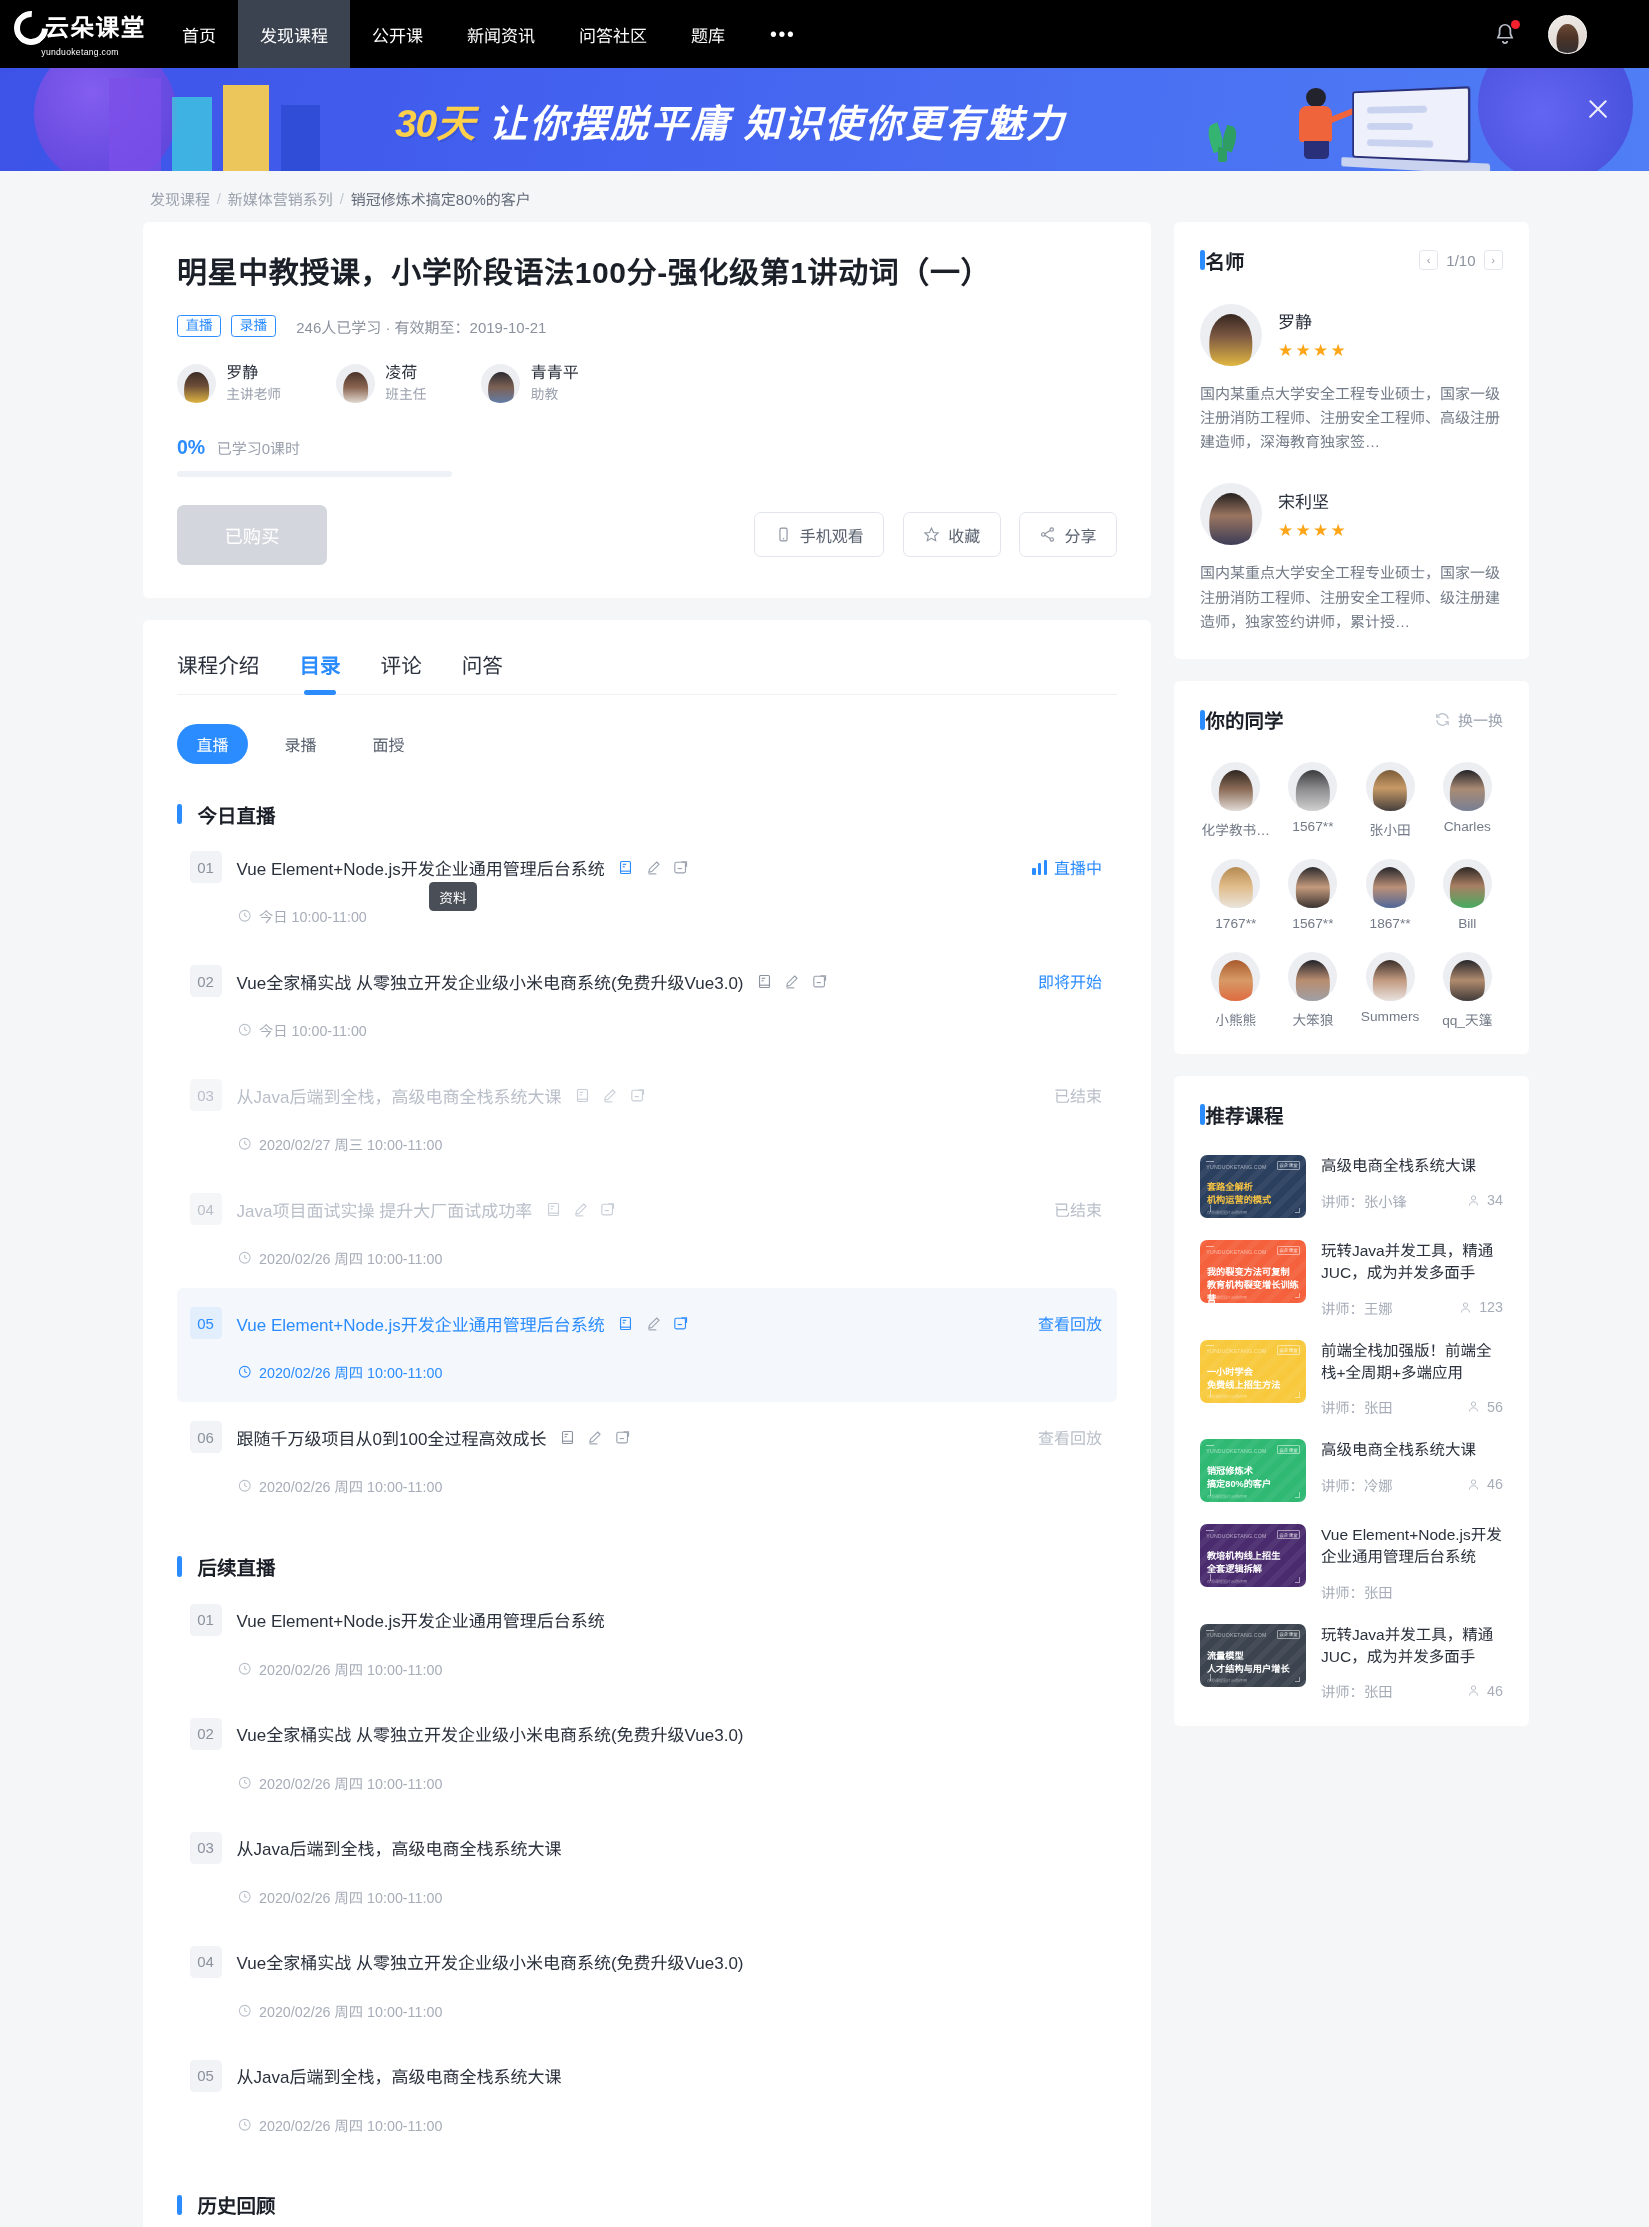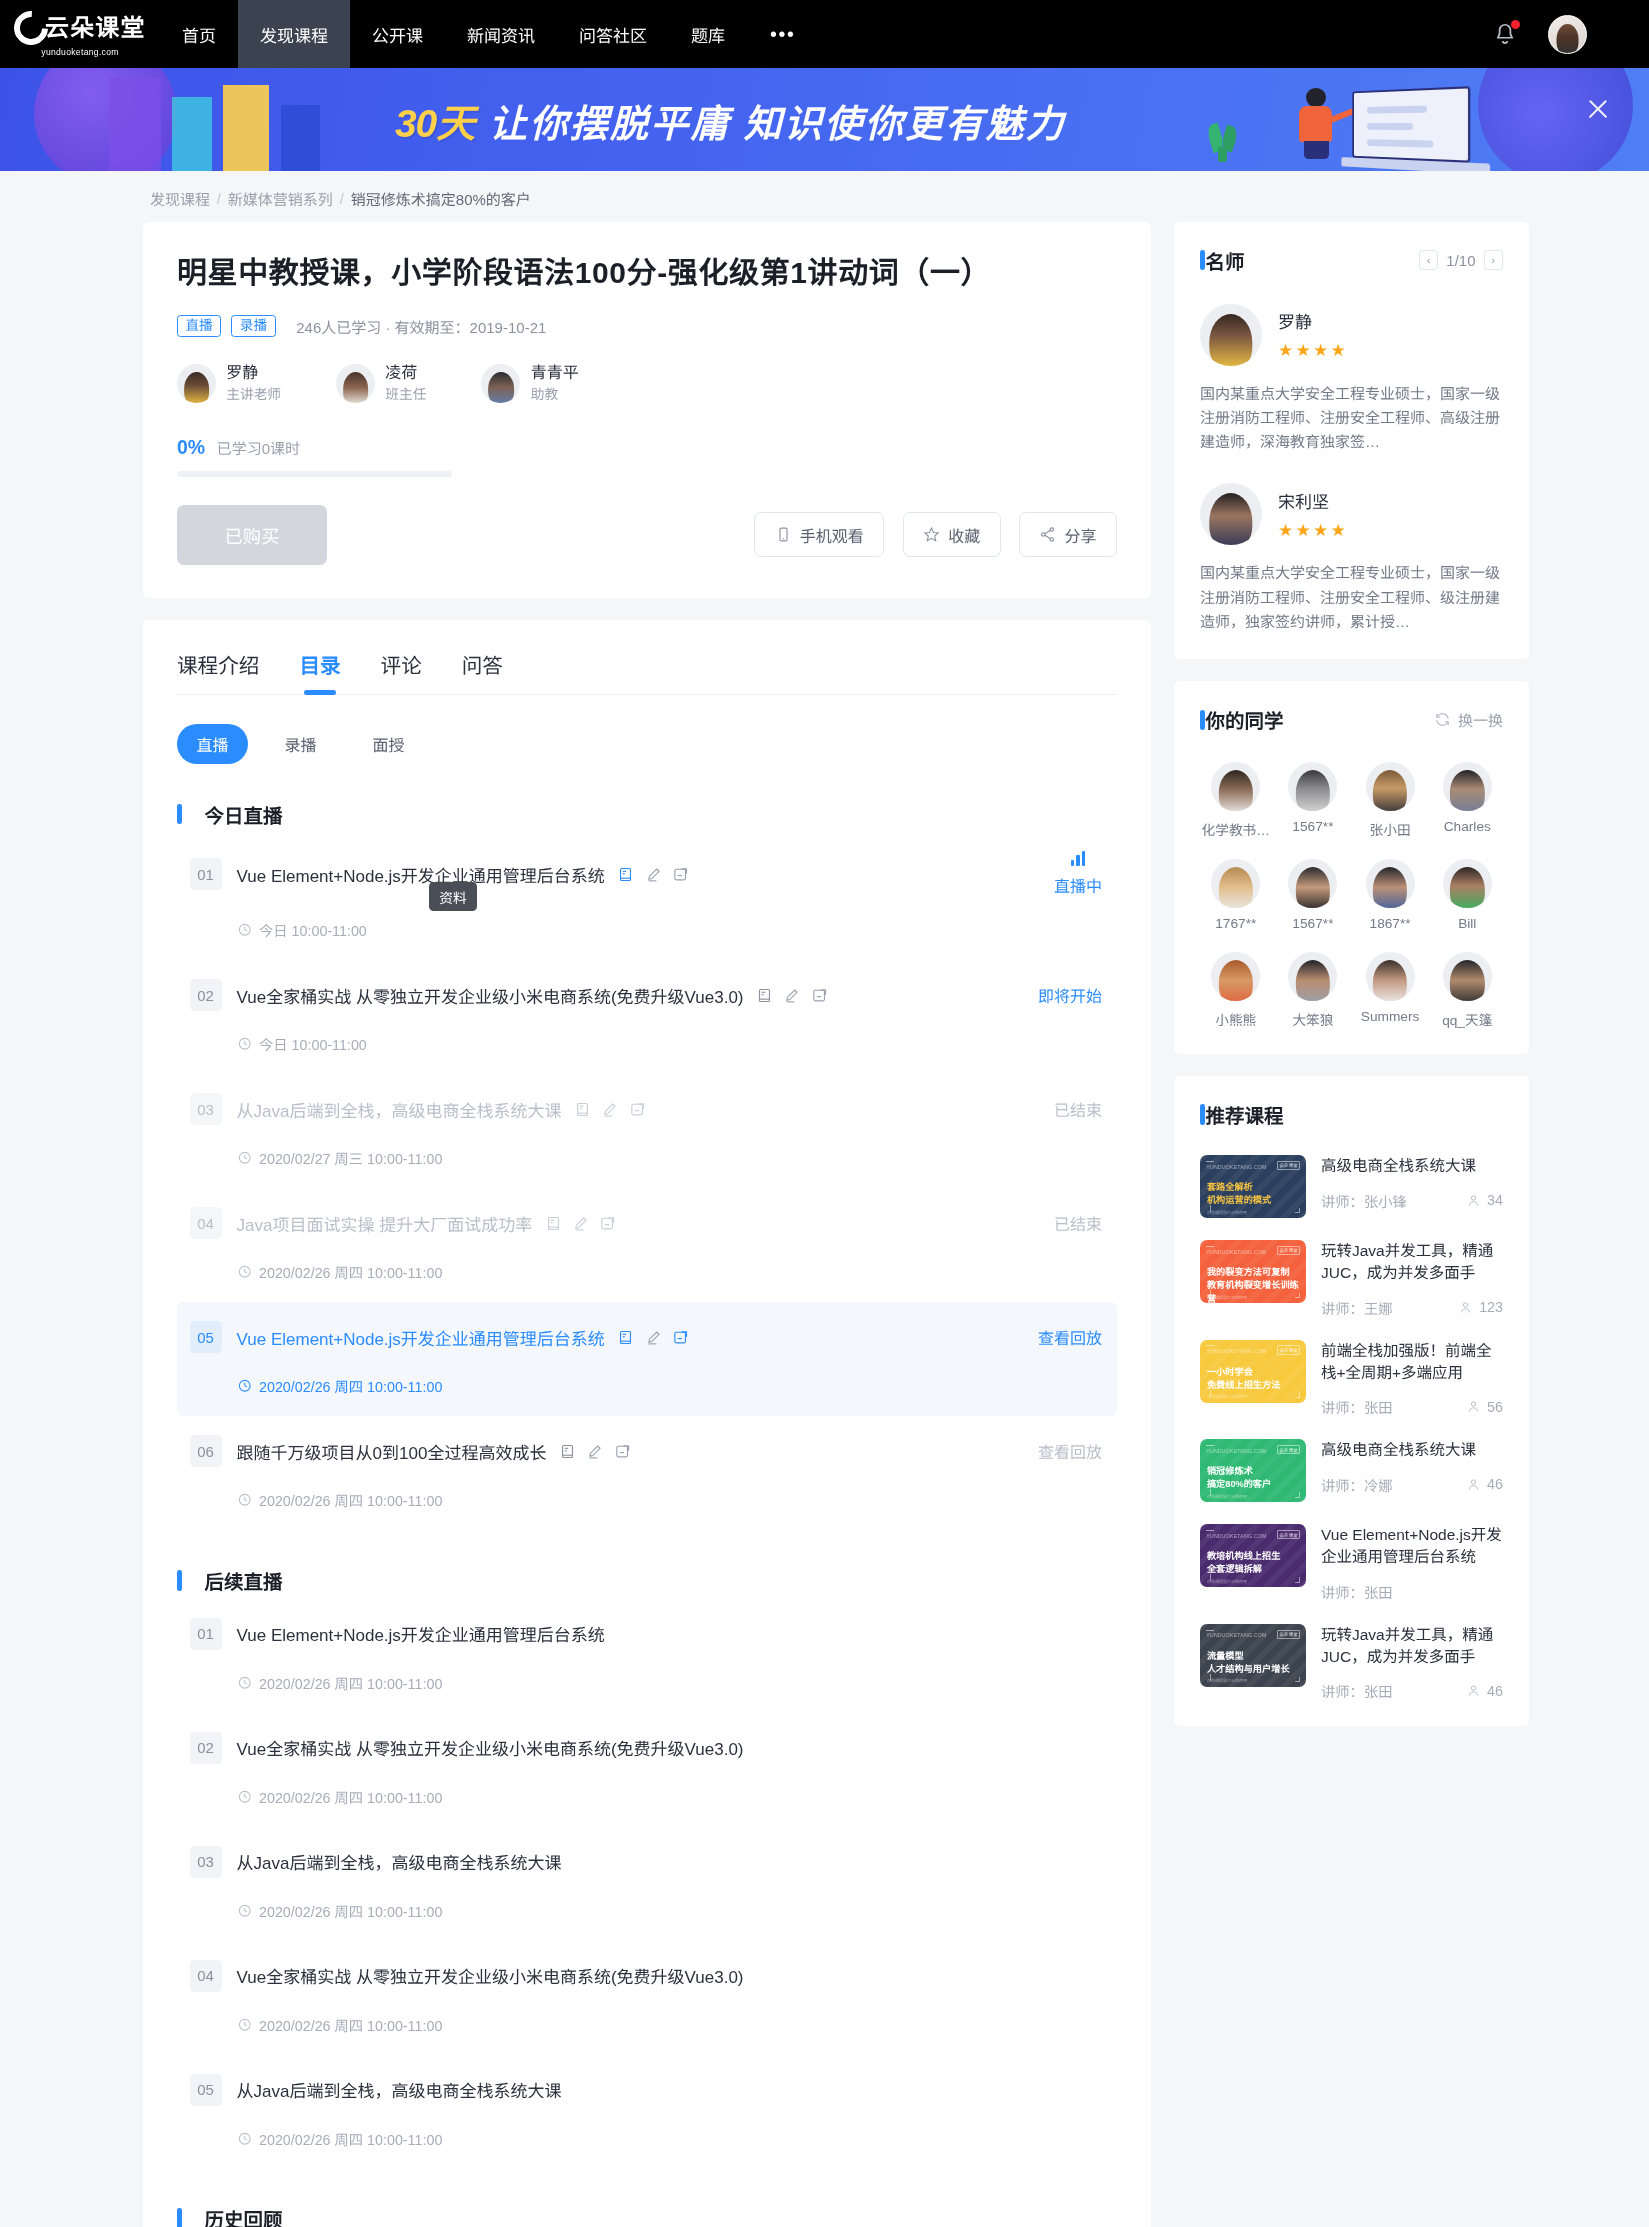--- a/index.html
+++ b/index.html
@@ -174,41 +174,41 @@
     content:"";position:absolute;left:50%;transform:translateX(-50%);bottom:-1.7px;
     width:32px;height:5.7px;background:#2b8cff;border-radius:2.9px;
   }
 
   .subtabs{display:flex;gap:17px;margin-top:29px;align-items:center;}
   .subtab{
     font-size:16px;color:#5a6270;padding:8px 19.5px;border-radius:20.6px;cursor:pointer;
   }
   .subtab.active{background:#2b8cff;color:#fff;}
 
-  .section-head{display:flex;align-items:center;gap:23px;margin:36px 0 3.4px 0;}
+  .section-head{display:flex;align-items:center;gap:16px;margin:36px 0 3.4px 0;}
   .bar-mark{width:4.6px;height:20.6px;background:#2b8cff;border-radius:2.3px;}
   .section-title{font-size:19.5px;font-weight:bold;color:#1b1f27;}
 
   .lesson{
     padding:19.5px 15px 19.5px 12.6px;border-radius:5.7px;position:relative;
   }
   .lesson.highlight{background:#f4f8fd;}
   .lesson-top{display:flex;align-items:center;}
   .l-num{
     width:32px;height:32px;border-radius:4.6px;background:#f1f3f6;color:#8b929e;
     display:flex;align-items:center;justify-content:center;font-size:15px;flex:0 0 32px;
   }
   .lesson.highlight .l-num{background:#e2eefc;color:#2b8cff;}
   .lesson.ended .l-num{background:#f5f6f8;color:#b9bfc9;}
   .l-title{font-size:17px;color:#2b313c;margin-left:15px;}
   .lesson.ended .l-title{color:#b9bfc9;}
   .lesson.highlight .l-title{color:#2b8cff;}
   .l-icons{display:flex;gap:10.3px;margin-left:12.6px;align-items:center;}
   .l-icons svg{width:17px;height:17px;cursor:pointer;}
-  .l-status{margin-left:auto;font-size:16px;color:#b9bfc9;display:flex;align-items:center;gap:6.9px;flex-direction:column;}
+  .l-status{margin-left:auto;font-size:16px;color:#b9bfc9;display:flex;align-items:center;gap:6.9px;}
   .l-status.live{color:#2b8cff;}
   .l-status.soon{color:#2b8cff;justify-content:center;}
   .l-status.replay-active{color:#2b8cff;}
   .l-time{display:flex;align-items:center;gap:6.9px;margin-left:47px;margin-top:22px;font-size:14.3px;color:#a7adb8;}
   .lesson.highlight .l-time{color:#2b8cff;}
   .l-time svg{width:15.5px;height:15.5px;}
   .tooltip{
     position:absolute;left:252px;top:50px;background:#4a4f57;color:#fff;
     font-size:13.7px;padding:4.6px 10.3px;border-radius:4.6px;
   }

